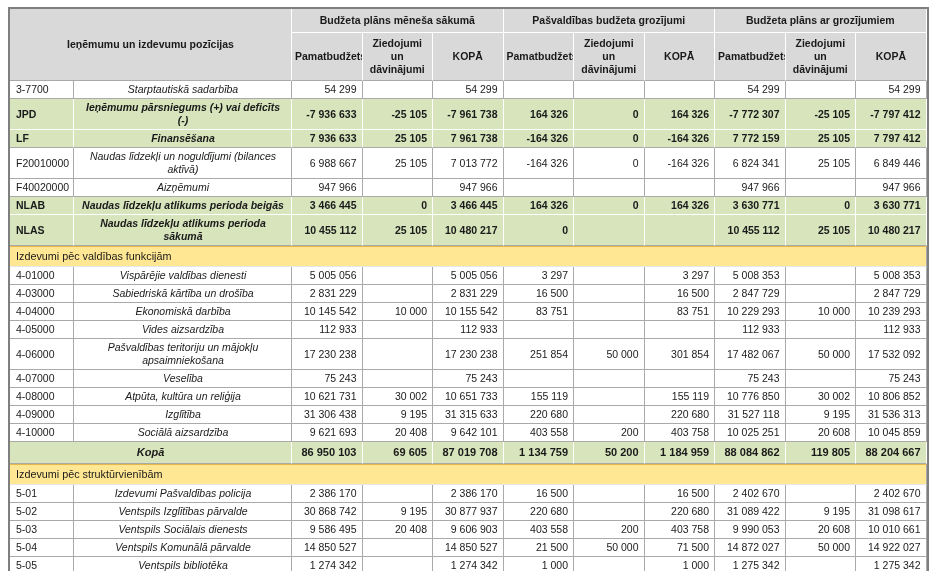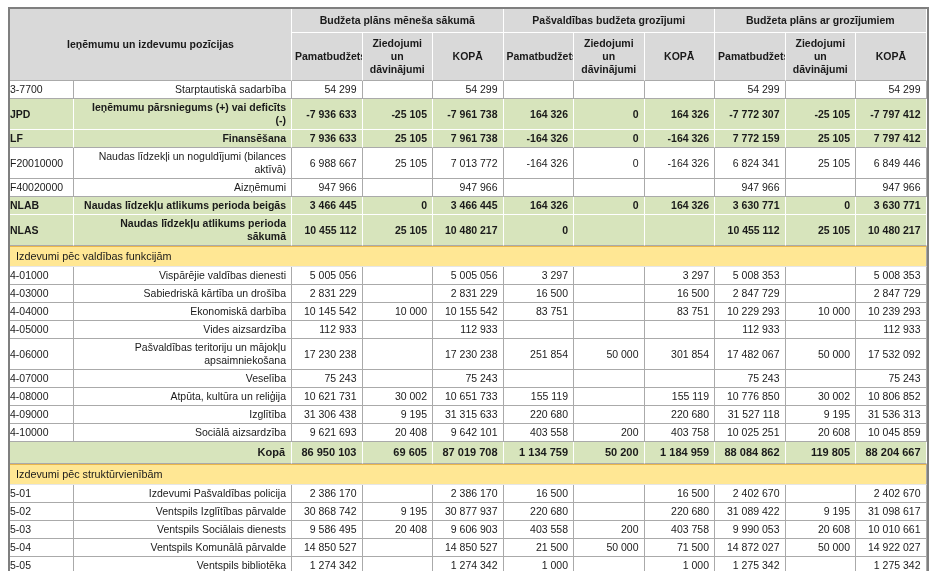--- a/index.html
+++ b/index.html
@@ -28,22 +28,22 @@
     font-size:10.5px;line-height:13px;padding:2px 5px;
     overflow:hidden;vertical-align:middle;
   }
   thead th{
     background:var(--header-bg);font-weight:bold;text-align:center;
     border-right-color:#ffffff;
   }
   th.group-header{border-bottom-color:#ffffff;padding:5px 4px;}
   th.sub-header{border-bottom-color:var(--grid-border);padding:4px 3px;height:35px;}
   th.corner-header{border-bottom-color:var(--grid-border);}
-  td.code-cell{text-align:left;padding-left:0;}
-  td.label-cell{text-align:right;padding-left:6px;}
+  td.code-cell{text-align:left;padding-left:6px;}
+  td.label-cell{text-align:center;padding-left:6px;font-style:italic;}
   td.num-cell{text-align:right;padding-right:5px;font-variant-numeric:tabular-nums;}
   tr.green td{
     background:var(--green-row-bg);font-weight:bold;
     border-right-color:#ffffff;
   }
   tr.green.wb td{border-bottom-color:#ffffff;}
   tr.total td{
     background:var(--green-row-bg);font-weight:bold;
     border-right-color:#ffffff;font-size:11px;
   }

